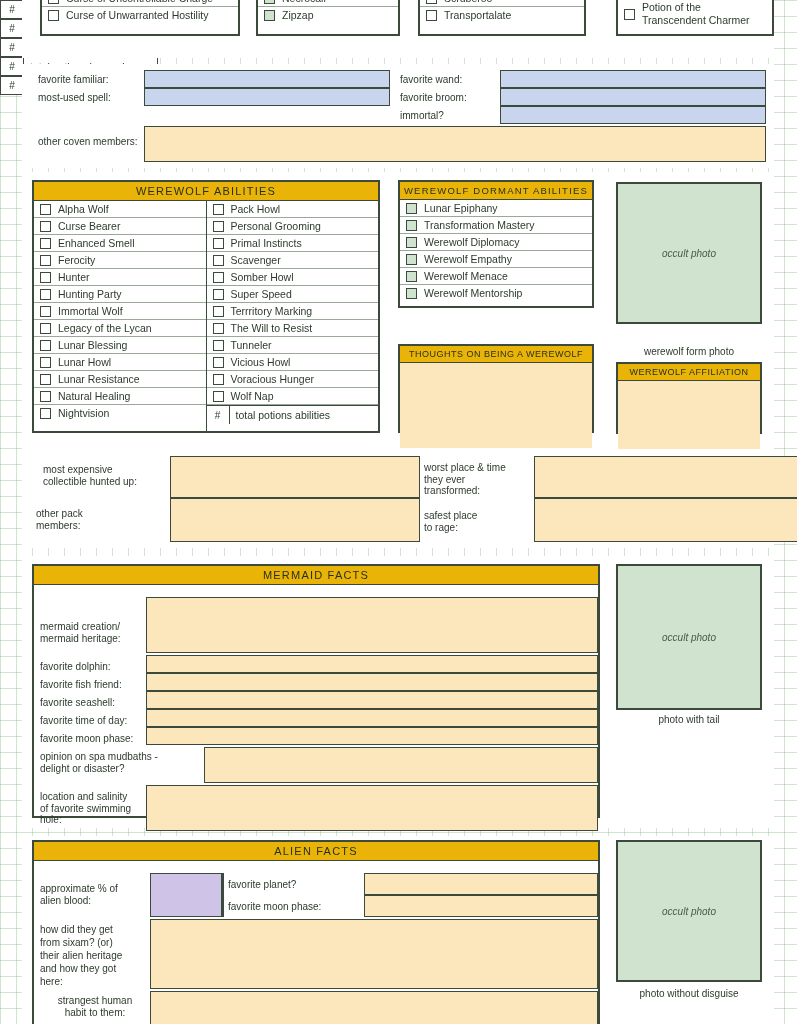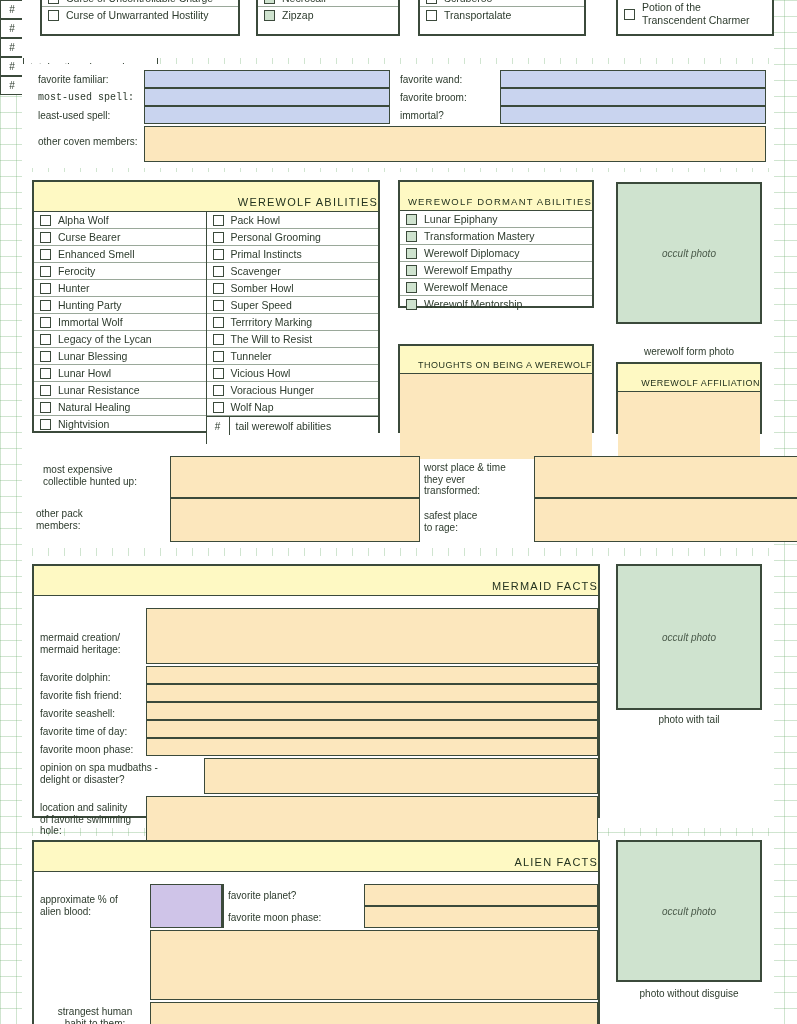--- a/index.html
+++ b/index.html
@@ -12,22 +12,22 @@
       linear-gradient(to right, rgba(120,180,120,.35) 1px, transparent 1px),
       linear-gradient(to bottom, rgba(120,180,120,.35) 1px, transparent 1px);
     background-size:16px 16px;
   }
   .page{position:absolute;left:0;top:0;width:797px;height:1024px;}
 
   
   .panel{position:absolute;background:#ffffff;}
 
   .sect{position:absolute;border:2px solid #3b4a3b;background:#fff;box-sizing:border-box;}
-  .hdr{background:#fef9c3;border-bottom:1.5px solid #3b4a3b;text-align:right;
-       font-size:11px;letter-spacing:1.2px;color:#24331f;padding:14px 0 3px;}
+  .hdr{background:#eab308;border-bottom:1.5px solid #3b4a3b;text-align:center;
+       font-size:11px;letter-spacing:1.2px;color:#24331f;padding:3px 0 3px;}
 
   .chk{width:11px;height:11px;border:1.5px solid #3b4a3b;background:#fff;display:inline-block;box-sizing:border-box;flex:0 0 auto;}
   .chkg{width:11px;height:11px;border:1.5px solid #3b4a3b;background:#cfe3cf;display:inline-block;box-sizing:border-box;flex:0 0 auto;}
 
   .row{display:flex;align-items:center;gap:7px;padding:2px 6px;font-size:10.5px;}
   .rowline{border-bottom:1px solid #9aa89a;}
   .rowline:last-child{border-bottom:none;}
 
   .tot{display:flex;align-items:stretch;border:1.5px solid #3b4a3b;box-sizing:border-box;}
   .tot .hash{width:22px;border-right:1.5px solid #3b4a3b;display:flex;align-items:center;justify-content:center;font-size:10px;background:#fff;}
@@ -116,26 +116,22 @@
     <div class="hash">#</div>
     <div class="lbl">total potions learned</div>
   </div>
 
   <div style="position:absolute;left:32px;top:70px;width:734px;height:92px;">
 
     <div class="fieldrow" style="position:absolute;left:0;top:0;width:358px;height:18px;">
       <div class="fieldlabel" style="width:112px;">favorite familiar:</div>
       <div class="fieldbox fillblue" style="flex:1;"></div>
     </div>
-    <div class="fieldrow" style="position:absolute;left:0;top:18px;width:358px;height:18px;font-family:Liberation Mono, monospace;">
+    <div class="fieldrow" style="position:absolute;left:0;top:18px;width:358px;height:18px;">
       <div class="fieldlabel" style="width:112px;">most-used spell:</div>
-      <div class="fieldbox fillblue" style="flex:1;"></div>
-    </div>
-    <div class="fieldrow" style="position:absolute;left:0;top:36px;width:358px;height:18px;">
-      <div class="fieldlabel" style="width:112px;">least-used spell:</div>
       <div class="fieldbox fillblue" style="flex:1;"></div>
     </div>
 
     <div class="fieldrow" style="position:absolute;left:362px;top:18px;width:372px;height:18px;">
       <div class="fieldlabel" style="width:106px;">favorite broom:</div>
       <div class="fieldbox fillblue" style="flex:1;"></div>
     </div>
     <div class="fieldrow" style="position:absolute;left:362px;top:0;width:372px;height:18px;">
       <div class="fieldlabel" style="width:106px;">favorite wand:</div>
       <div class="fieldbox fillblue" style="flex:1;"></div>
@@ -250,21 +246,21 @@
         <div class="row rowline">
             <span class="chk"></span>
             <span>Voracious Hunger</span>
           </div>
         <div class="row rowline">
             <span class="chk"></span>
             <span>Wolf Nap</span>
           </div>
         <div class="tot" style="height:19px;border:none;border-top:1.5px solid #3b4a3b;">
           <div class="hash">#</div>
-          <div class="lbl">tail werewolf abilities</div>
+          <div class="lbl">total potions abilities</div>
         </div>
       </div>
     </div>
   </div>
 
   <div class="sect" style="left:398px;top:180px;width:196px;height:128px;">
     <div class="hdr" style="font-size:9.5px;">WEREWOLF DORMANT ABILITIES</div>
     <div>
       <div class="row rowline">
           <span class="chkg"></span>
@@ -378,20 +374,25 @@
 alien blood:</div>
       <div class="fieldbox fillpurple" style="position:absolute;left:116px;top:12px;width:72px;height:44px;"></div>
 
       <div class="lbl-s" style="position:absolute;left:194px;top:18px;">favorite planet?</div>
       <div class="fieldbox fill" style="position:absolute;left:330px;top:12px;width:234px;height:22px;"></div>
 
       <div class="lbl-s" style="position:absolute;left:194px;top:40px;">favorite moon phase:</div>
       <div class="fieldbox fill" style="position:absolute;left:330px;top:34px;width:234px;height:22px;"></div>
       <div class="fieldbox" style="position:absolute;left:188px;top:12px;width:1.5px;height:44px;background:#3b4a3b;border:none;"></div>
 
+      <div class="lbl-s" style="position:absolute;left:6px;top:62px;width:110px;white-space:pre-line;line-height:1.3;">how did they get
+from sixam? (or)
+their alien heritage
+and how they got
+here:</div>
       <div class="fieldbox fill" style="position:absolute;left:116px;top:58px;width:448px;height:70px;"></div>
 
       <div class="lbl-s" style="position:absolute;left:6px;top:134px;width:110px;white-space:pre-line;text-align:center;">strangest human
 habit to them:</div>
       <div class="fieldbox fill" style="position:absolute;left:116px;top:130px;width:448px;height:34px;"></div>
 
     </div>
   </div>
 
   <div class="photo" style="position:absolute;left:616px;top:840px;width:146px;height:142px;">

